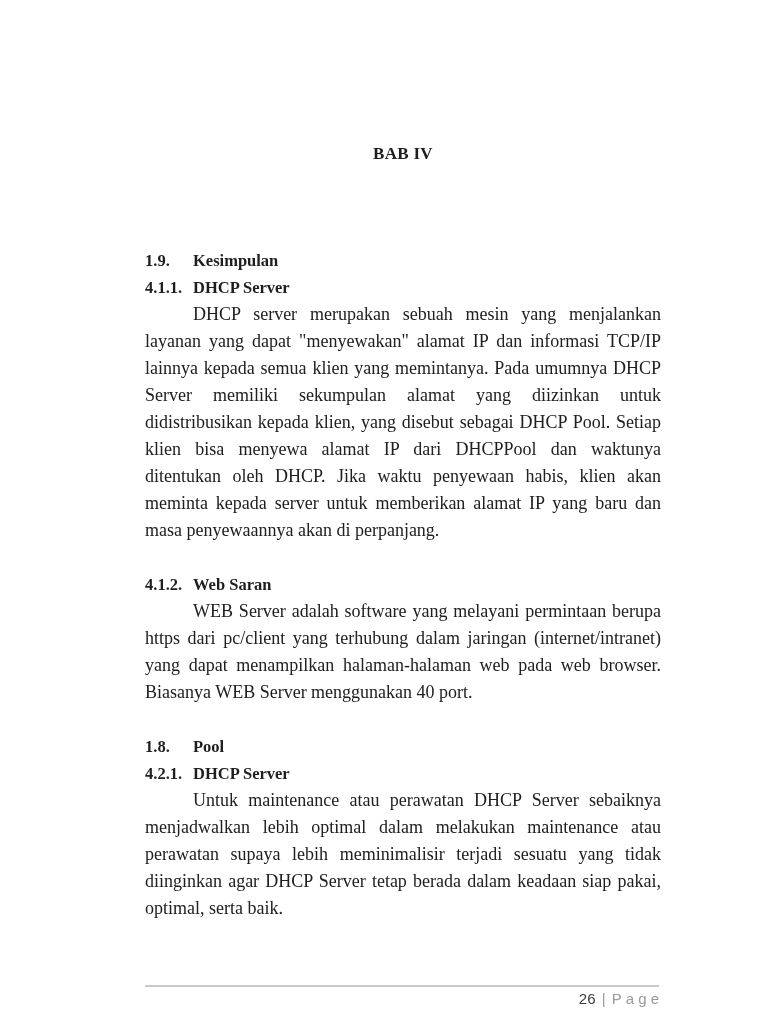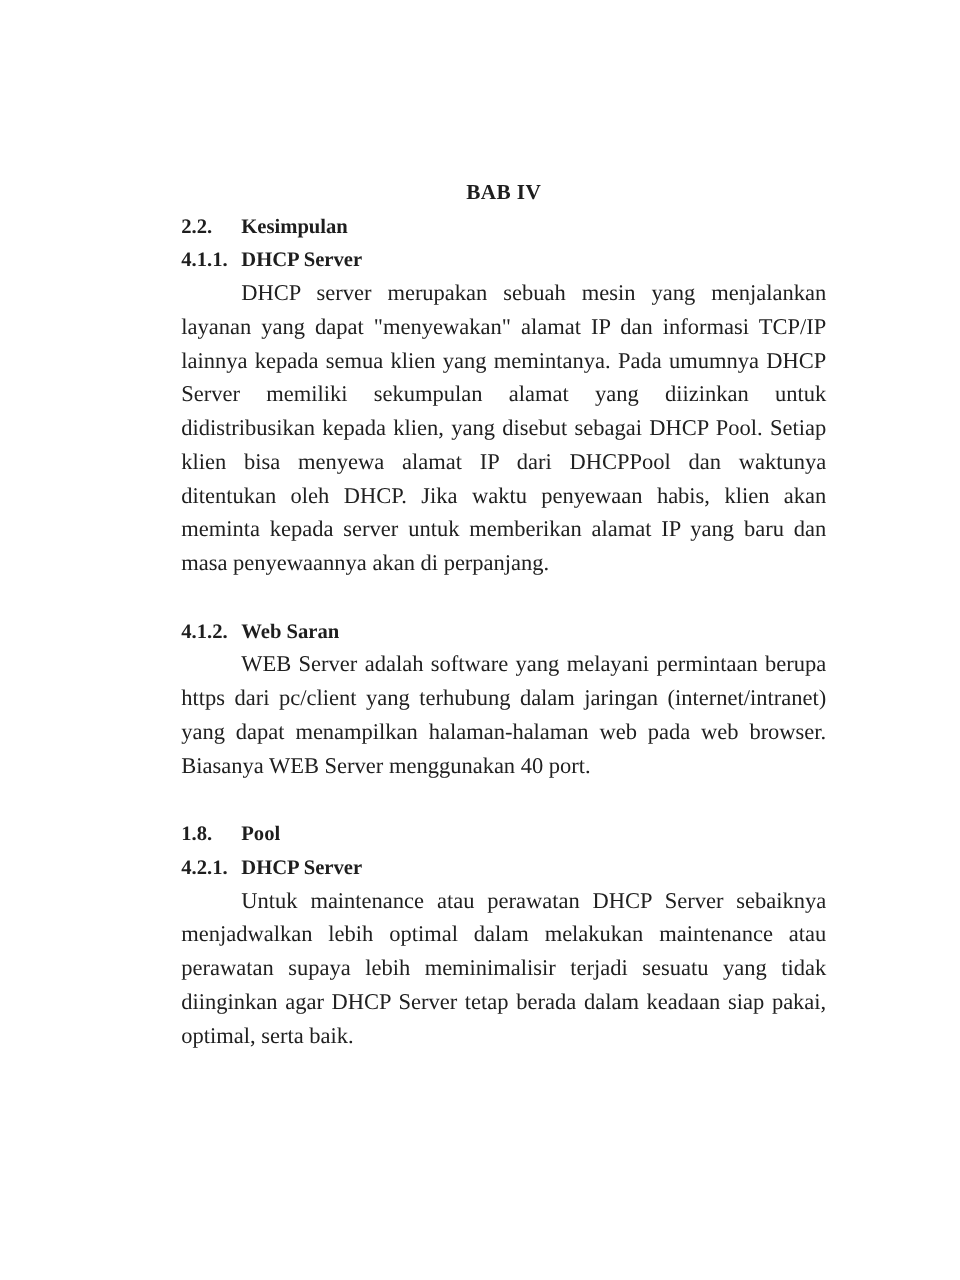--- a/index.html
+++ b/index.html
@@ -23,20 +23,21 @@
     top: 0;
     width: 516px;
     padding-top: 140px;
   }
   .title-block {
     text-align: center;
     font-weight: bold;
     font-size: 17px;
     line-height: 27px;
     letter-spacing: 0.3px;
+    margin-bottom: 80px;
   }
   .section { margin: 0; }
   .section.gap-before { margin-top: 27px; }
   .section-heading {
     display: flex;
     font-weight: bold;
     font-size: 16.5px;
     line-height: 27px;
   }
   .section-number {
@@ -71,21 +72,21 @@
 
 <div class="page">
   <div class="content">
 
     <div class="title-block">
       <div>BAB IV</div>
     </div>
 
     <div class="section">
       <div class="section-heading">
-        <span class="section-number">2.2.</span>
+        <span class="section-number">1.9.</span>
         <span class="section-label">Kesimpulan</span>
       </div>
     </div>
 
     <div class="section">
       <div class="section-heading">
         <span class="section-number">4.1.1.</span>
         <span class="section-label">DHCP Server</span>
       </div>
       <p class="para">DHCP server merupakan sebuah mesin yang menjalankan layanan yang dapat "menyewakan" alamat IP dan informasi TCP/IP lainnya kepada semua klien yang memintanya. Pada umumnya DHCP Server memiliki sekumpulan alamat yang diizinkan untuk didistribusikan kepada klien, yang disebut sebagai DHCP Pool. Setiap klien bisa menyewa alamat IP dari DHCPPool dan waktunya ditentukan oleh DHCP. Jika waktu penyewaan habis, klien akan meminta kepada server untuk memberikan alamat IP yang baru dan masa penyewaannya akan di perpanjang.</p>
@@ -109,13 +110,18 @@
     <div class="section">
       <div class="section-heading">
         <span class="section-number">4.2.1.</span>
         <span class="section-label">DHCP Server</span>
       </div>
       <p class="para">Untuk maintenance atau perawatan DHCP Server sebaiknya menjadwalkan lebih optimal dalam melakukan maintenance atau perawatan supaya lebih meminimalisir terjadi sesuatu yang tidak diinginkan agar DHCP Server tetap berada dalam keadaan siap pakai, optimal, serta baik.</p>
     </div>
 
   </div>
 
+  <div class="footer">
+    <span class="page-number">26</span>
+    <span class="separator">|</span>
+    <span class="page-label">P a g e</span>
+  </div>
 </div>
 
 </body></html>

